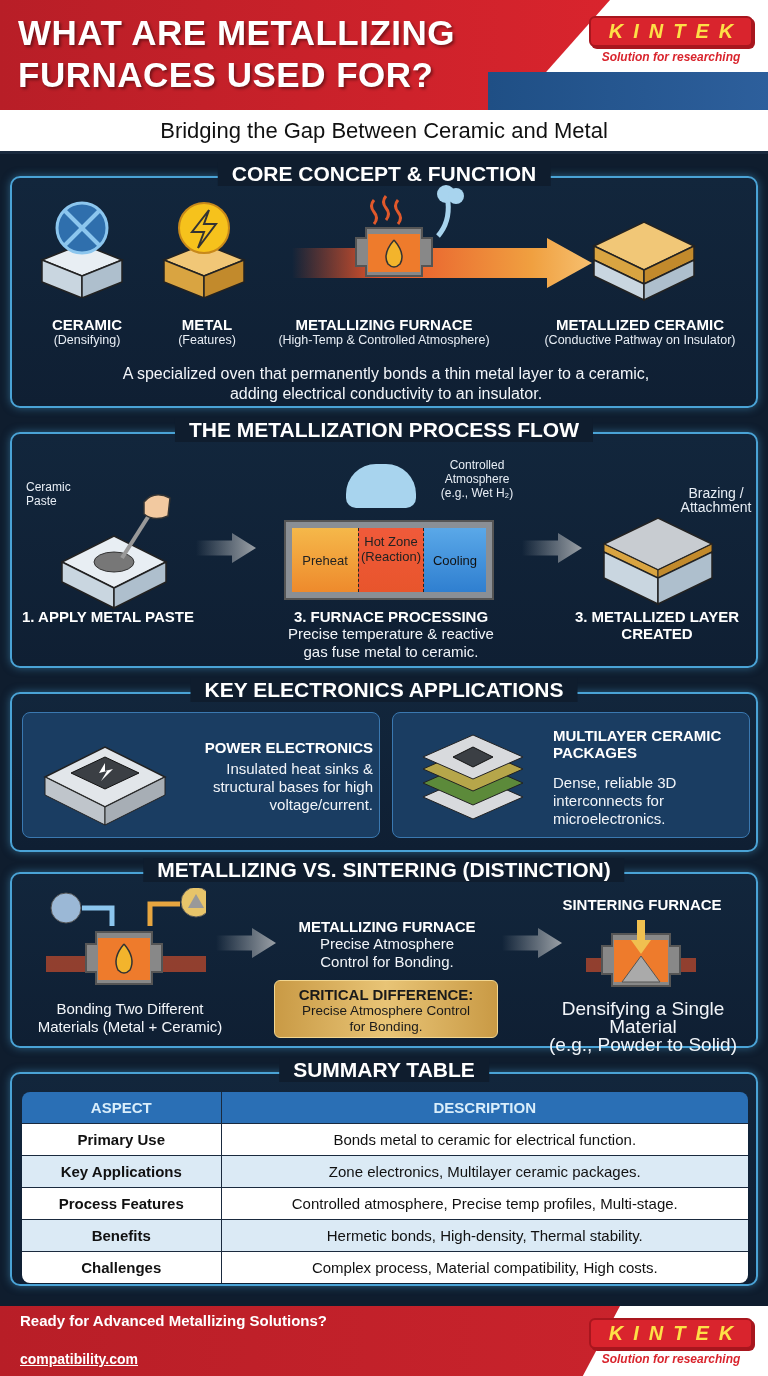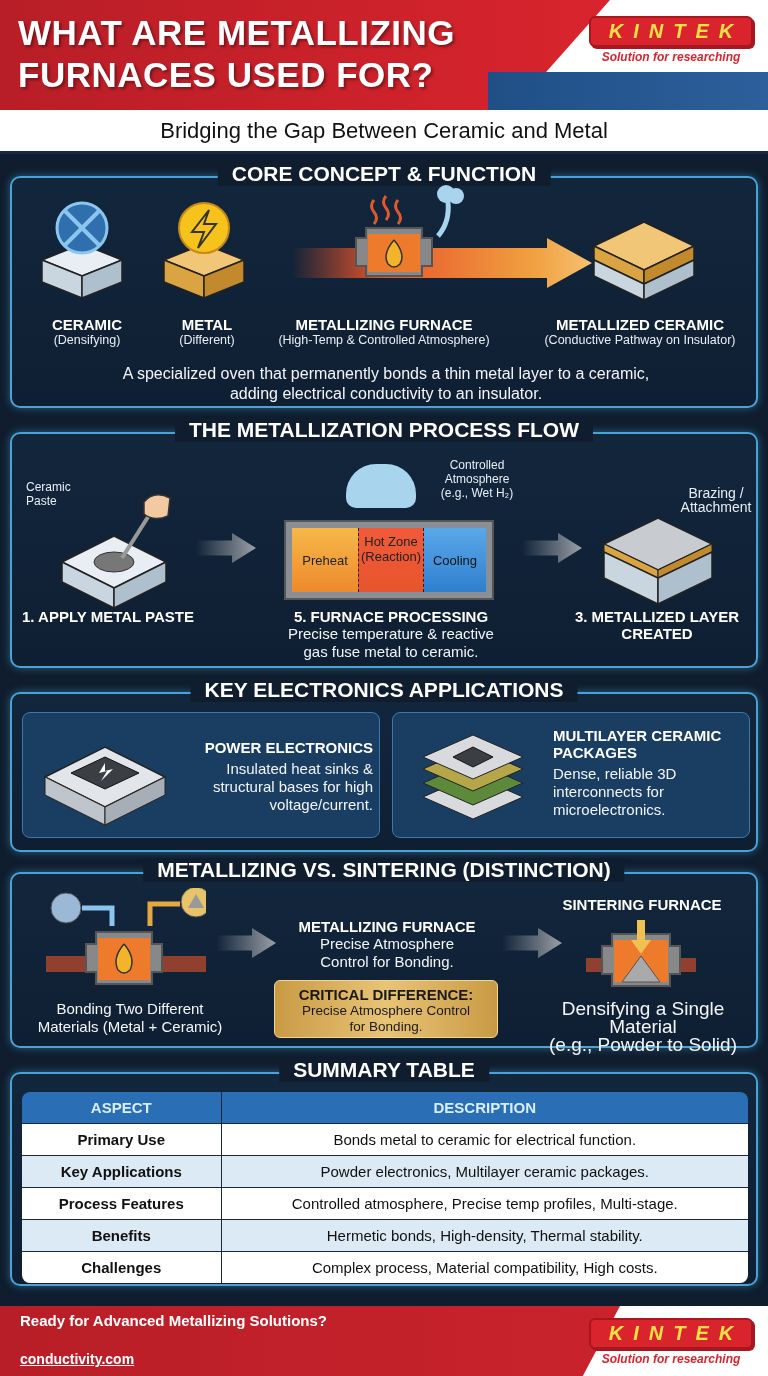--- a/index.html
+++ b/index.html
@@ -101,21 +101,21 @@
       <polygon points="110,60 60,84 60,100 110,76" fill="#aebfcd" stroke="#222" stroke-width="1.5"></polygon>
     </svg>
   </div>
 
   <div class="abs c" style="left:20px;top:138px;width:110px;">
     <div class="lbl">CERAMIC</div>
     <div class="sub">(Densifying)</div>
   </div>
   <div class="abs c" style="left:140px;top:138px;width:110px;">
     <div class="lbl">METAL</div>
-    <div class="sub">(Different)</div>
+    <div class="sub">(Features)</div>
   </div>
   <div class="abs c" style="left:252px;top:138px;width:240px;">
     <div class="lbl">METALLIZING FURNACE</div>
     <div class="sub">(High-Temp &amp; Controlled Atmosphere)</div>
   </div>
   <div class="abs c" style="left:510px;top:138px;width:236px;">
     <div class="lbl">METALLIZED CERAMIC</div>
     <div class="sub">(Conductive Pathway on Insulator)</div>
   </div>
   <div class="abs c body-txt" style="left:0;top:186px;width:748px;">
@@ -165,21 +165,21 @@
       <polygon points="6,50 60,24 114,50 60,76" fill="#c8ccd1" stroke="#222" stroke-width="1.5"></polygon>
       <polygon points="6,50 60,76 60,84 6,58" fill="#d9a441" stroke="#222"></polygon>
       <polygon points="114,50 60,76 60,84 114,58" fill="#c28a2c" stroke="#222"></polygon>
       <polygon points="6,58 60,84 60,110 6,84" fill="#c9d6e0" stroke="#222" stroke-width="1.5"></polygon>
       <polygon points="114,58 60,84 60,110 114,84" fill="#aebfcd" stroke="#222" stroke-width="1.5"></polygon>
     </svg>
   </div>
 
   <div class="abs lbl" style="left:10px;top:174px;font-size:15px;">1. APPLY METAL PASTE</div>
   <div class="abs c" style="left:244px;top:174px;width:270px;">
-    <div class="lbl">5. FURNACE PROCESSING</div>
+    <div class="lbl">3. FURNACE PROCESSING</div>
     <div class="body-txt" style="font-size:15px;line-height:18px;">Precise temperature &amp; reactive</div>
     <div class="body-txt" style="font-size:15px;line-height:18px;">gas fuse metal to ceramic.</div>
   </div>
   <div class="abs c lbl" style="left:550px;top:174px;width:190px;">
     <div>3. METALLIZED LAYER</div>
     <div>CREATED</div>
   </div>
 </div>
 
 <div class="section" style="top:692px;height:160px;">
@@ -206,21 +206,21 @@
       <svg width="120" height="108" viewBox="0 0 120 108">
         <polygon points="10,72 60,50 110,72 60,94" fill="#d8dadd" stroke="#222"></polygon>
         <polygon points="10,58 60,36 110,58 60,80" fill="#5c8a3a" stroke="#222"></polygon>
         <polygon points="10,44 60,22 110,44 60,66" fill="#b6a64a" stroke="#222"></polygon>
         <polygon points="10,32 60,10 110,32 60,54" fill="#d8dadd" stroke="#222"></polygon>
         <polygon points="40,32 60,22 80,32 60,42" fill="#3b3f44" stroke="#111"></polygon>
       </svg>
     </div>
     <div class="abs" style="left:160px;top:14px;width:190px;">
       <div class="lbl" style="font-size:15px;">MULTILAYER CERAMIC</div>
-      <div class="lbl" style="font-size:15px;margin-bottom:4px;">PACKAGES</div>
+      <div class="lbl" style="font-size:15px;margin-bottom:13px;">PACKAGES</div>
       <div class="body-txt" style="font-size:15px;line-height:18px;">Dense, reliable 3D</div>
       <div class="body-txt" style="font-size:15px;line-height:18px;">interconnects for</div>
       <div class="body-txt" style="font-size:15px;line-height:18px;">microelectronics.</div>
     </div>
   </div>
 </div>
 
 <div class="section" style="top:872px;height:176px;">
   <div class="sec-title">METALLIZING VS. SINTERING (DISTINCTION)</div>
   <div class="abs" style="left:34px;top:14px;width:160px;height:110px;">
@@ -279,21 +279,21 @@
           <th>DESCRIPTION</th>
         </tr>
       </thead>
       <tbody>
         <tr>
             <td class="asp">Primary Use</td>
             <td>Bonds metal to ceramic for electrical function.</td>
           </tr>
         <tr>
             <td class="asp">Key Applications</td>
-            <td>Powder electronics, Multilayer ceramic packages.</td>
+            <td>Zone electronics, Multilayer ceramic packages.</td>
           </tr>
         <tr>
             <td class="asp">Process Features</td>
             <td>Controlled atmosphere, Precise temp profiles, Multi-stage.</td>
           </tr>
         <tr>
             <td class="asp">Benefits</td>
             <td>Hermetic bonds, High-density, Thermal stability.</td>
           </tr>
         <tr>
@@ -301,18 +301,18 @@
             <td>Complex process, Material compatibility, High costs.</td>
           </tr>
       </tbody>
     </table>
   </div>
 </div>
 
 <div class="footer">
   <div class="red"></div>
   <div class="ft" style="top:6px;font-weight:700;font-size:15px;">Ready for Advanced Metallizing Solutions?</div>
-  <div class="ft" style="top:45px;text-decoration:underline;font-weight:700;">conductivity.com</div>
+  <div class="ft" style="top:45px;text-decoration:underline;font-weight:700;">compatibility.com</div>
   <div class="logo" style="top:12px;">
     <div class="logo-box">KINTEK</div>
     <div class="logo-tag">Solution for researching</div>
   </div>
 </div>
 
 </body></html>

